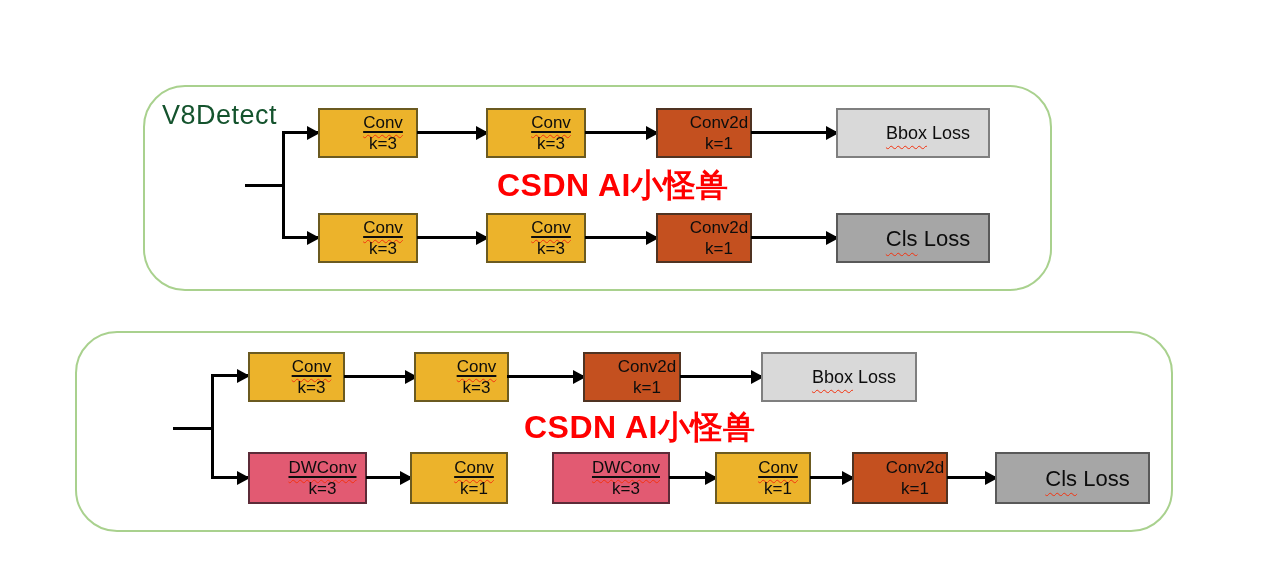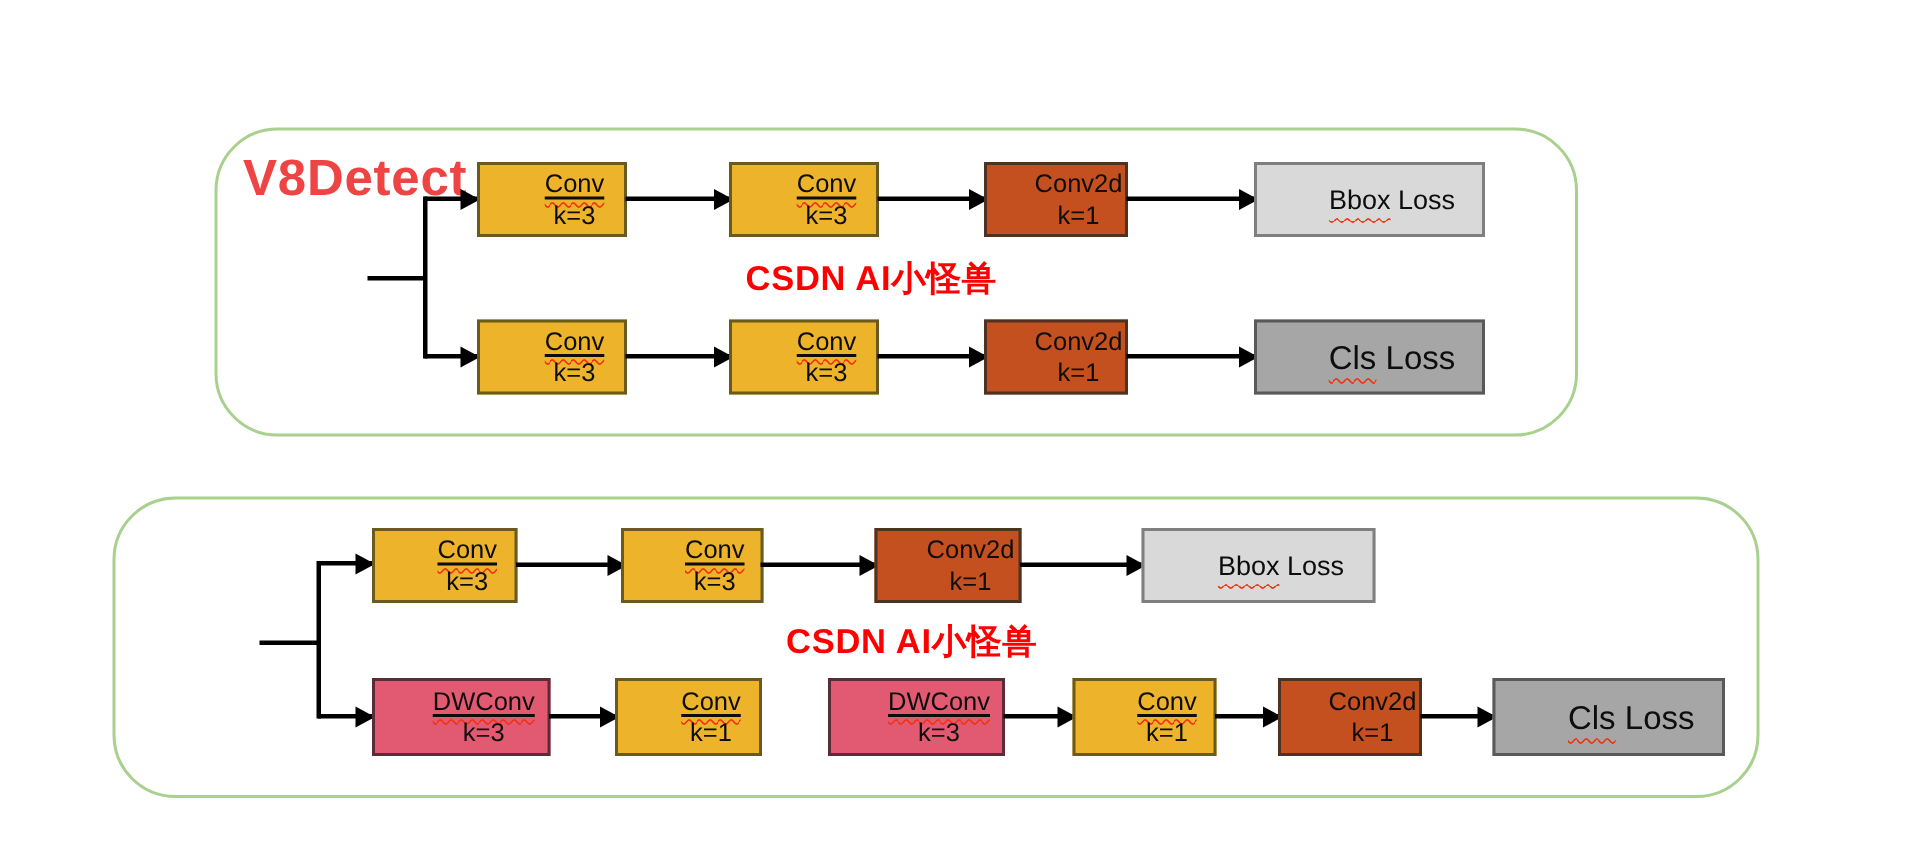--- a/index.html
+++ b/index.html
@@ -5,21 +5,21 @@
   html,body { margin:0; padding:0; background:#fff; }
   #canvas {
     position:relative; width:1280px; height:567px; background:#ffffff;
     font-family:"Liberation Sans", sans-serif; overflow:hidden;
   }
   .panel {
     position:absolute; border:2.5px solid var(--green,#A9D18E);
     border-radius:42px; background:#fff; box-sizing:border-box;
   }
   .panel-title {
-    position:absolute; font-size:34px; color:#ef4444; font-weight:700;
+    position:absolute; font-size:27px; color:#14532d; font-weight:400;
     letter-spacing:0.5px; white-space:nowrap;
   }
   .node {
     position:absolute; height:50px; box-sizing:border-box;
     border:2px solid #4d4d4d; display:flex; flex-direction:column;
     align-items:center; justify-content:center; color:#0d0d0d;
     font-size:17px; line-height:21px; text-align:center; white-space:nowrap;padding-left:30px;
   }
   .conv    { background:var(--conv,#ECB32B);  border-color:#6b5a20; }
   .conv2d  { background:var(--conv2d,#C4501F); border-color:#4f3322; }
@@ -31,21 +31,21 @@
         text-decoration-thickness:1.2px; text-underline-offset:6px; }
   .hline { position:absolute; height:3px; background:#000; }
   .vline { position:absolute; width:3px;  background:#000; }
   .arr::after {
     content:""; position:absolute; right:-2px; top:50%;
     transform:translateY(-50%); width:0; height:0;
     border-left:13px solid #000; border-top:7px solid transparent;
     border-bottom:7px solid transparent;
   }
   .watermark {
-    position:absolute; font-weight:700; font-size:23px; line-height:30px;
+    position:absolute; font-weight:700; font-size:32px; line-height:30px;
     color:var(--wm,#FF0000); white-space:nowrap; letter-spacing:0.5px;
   }
 </style>
 </head>
 <body>
 
 <div id="canvas">
 
   <div class="panel" style="left:143px;top:85px;width:909px;height:206px"></div>
 

